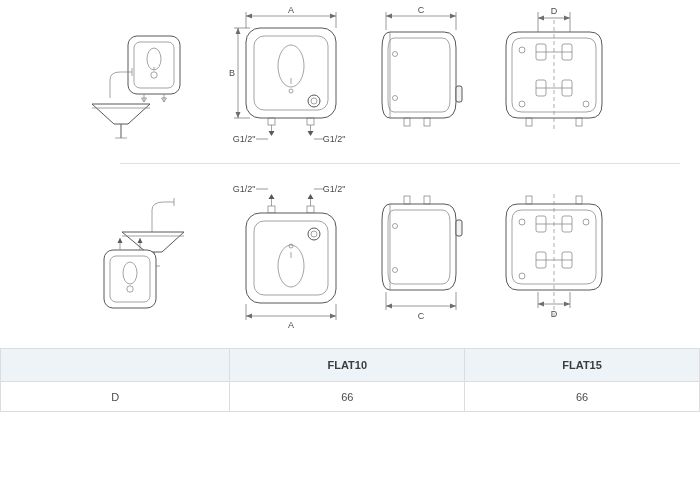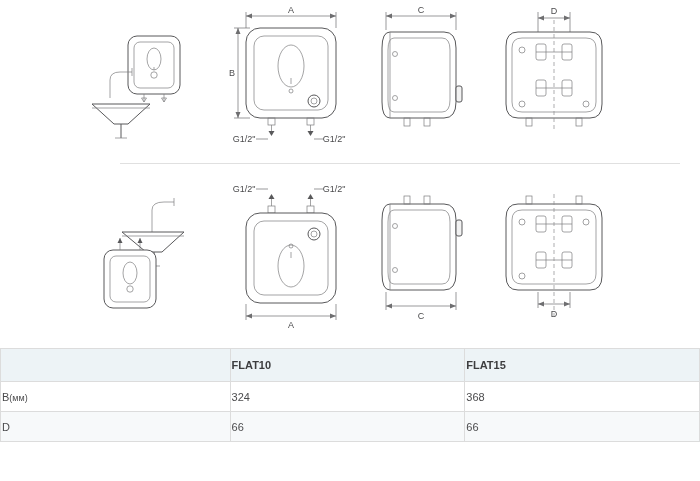--- a/index.html
+++ b/index.html
@@ -56,21 +56,21 @@
     width: 700px;
   }
   table.spec {
     border-collapse: collapse;
     width: 700px;
     font-size: 11px;
   }
   table.spec th, table.spec td {
     border: 1px solid #dcdcdc;
     height: 27px;
-    text-align: left;
+    text-align: center;
     vertical-align: middle;
     color: #4b4b4d;
     font-weight: normal;
   }
   table.spec thead th {
     background: #edf3f6;
     font-weight: bold;
     color: #3d3d3f;
     height: 30px;
   }
@@ -306,25 +306,20 @@
     <table class="spec">
       <thead>
         <tr>
           <th class="col-param"></th>
           <th class="col-v">FLAT10</th>
           <th class="col-v">FLAT15</th>
         </tr>
       </thead>
       <tbody>
         <tr>
-          <td><span class="param-name">B</span><span class="param-unit">(мм)</span></td>
-          <td>324</td>
-          <td>368</td>
-        </tr>
-        <tr>
           <td><span class="param-name">D</span></td>
           <td>66</td>
           <td>66</td>
         </tr>
       </tbody>
     </table>
   </div>
 
 </div>
 

